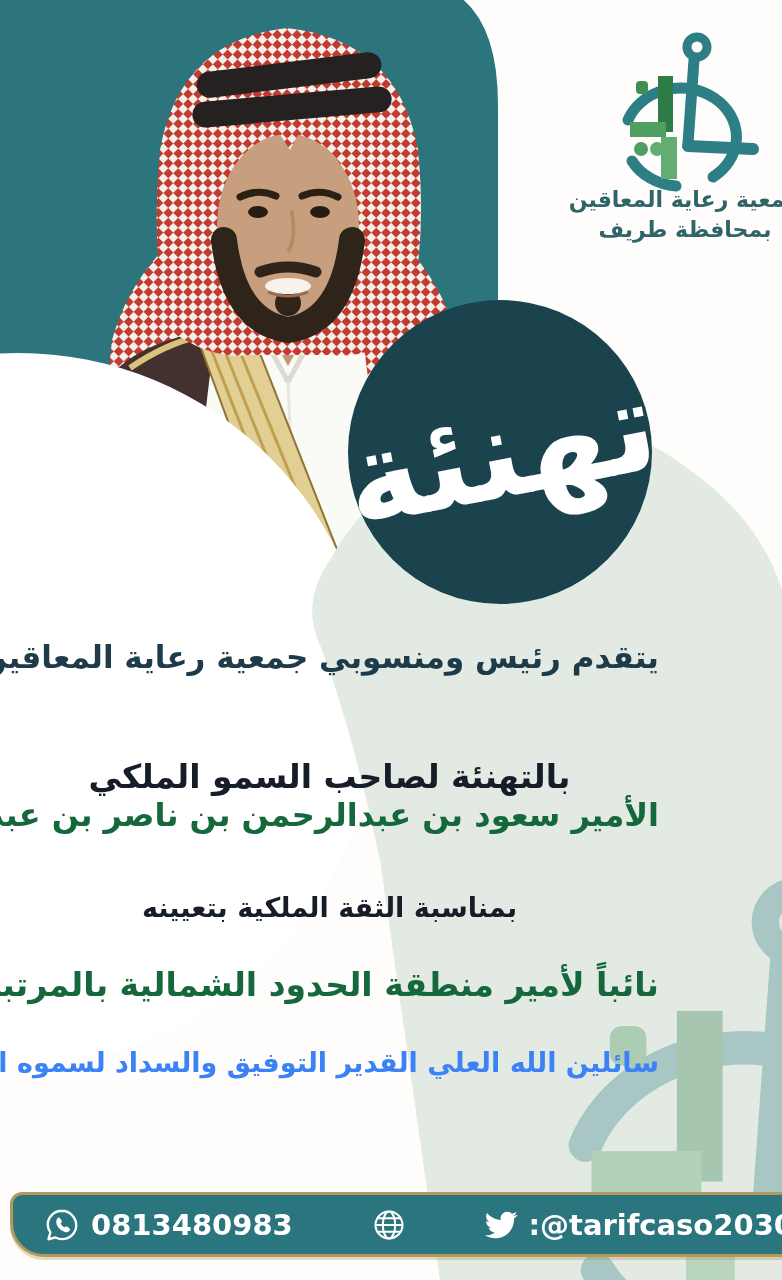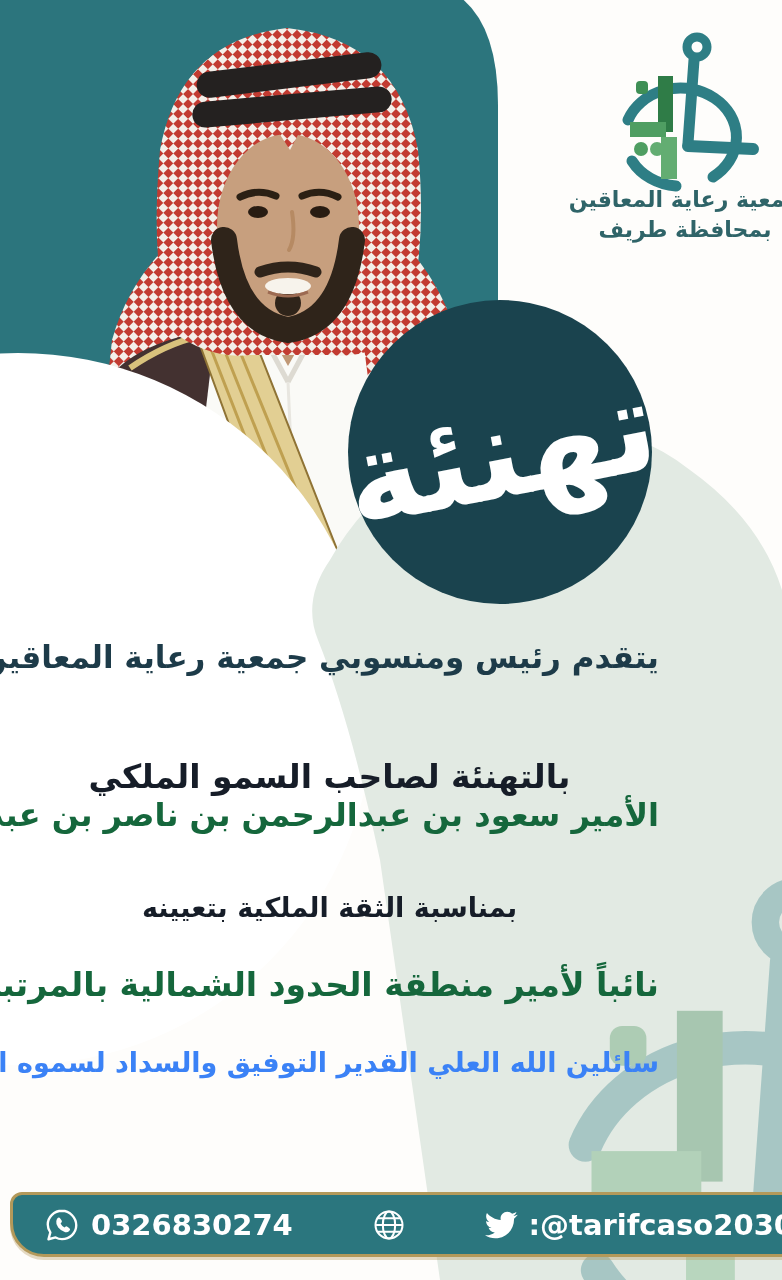--- a/index.html
+++ b/index.html
@@ -149,21 +149,21 @@
 
   <div class="abs footer-bar">
 
     <div class="contact">
       <span>
         <svg width="38" height="38" viewBox="0 0 32 32">
           <path d="M16 4C9.4 4 4 9.2 4 15.6c0 2.4.8 4.7 2.2 6.6L4.6 28l6-1.5c1.6.9 3.5 1.4 5.4 1.4 6.6 0 12-5.2 12-11.6S22.6 4 16 4z" fill="none" stroke="#ffffff" stroke-width="2" stroke-linejoin="round"></path>
           <path d="M12 10.5q1.5-1.5 2.5 0l1.2 1.8q.6.9-.3 1.8l-.6.6q1.2 2.4 3.3 3.4l.7-.6q.9-.8 1.7-.1l1.7 1.3q1.4 1.1-.1 2.4-1.5 1.4-3.4.9-3.5-.9-5.9-3.9-2.1-2.7-1.6-5.3.2-1.2.8-2.3z" fill="#ffffff"></path>
         </svg>
       </span>
-      <span class="txt">0326830274</span>
+      <span class="txt">0813480983</span>
     </div>
 
     <div class="contact">
       <span>
         <svg width="36" height="36" viewBox="0 0 32 32">
           <g stroke="#ffffff" stroke-width="1.8" fill="none">
             <circle cx="16" cy="16" r="12"></circle>
             <ellipse cx="16" cy="16" rx="5.5" ry="12"></ellipse>
             <path d="M4 16h24M5.6 10h20.8M5.6 22h20.8"></path>
           </g>

